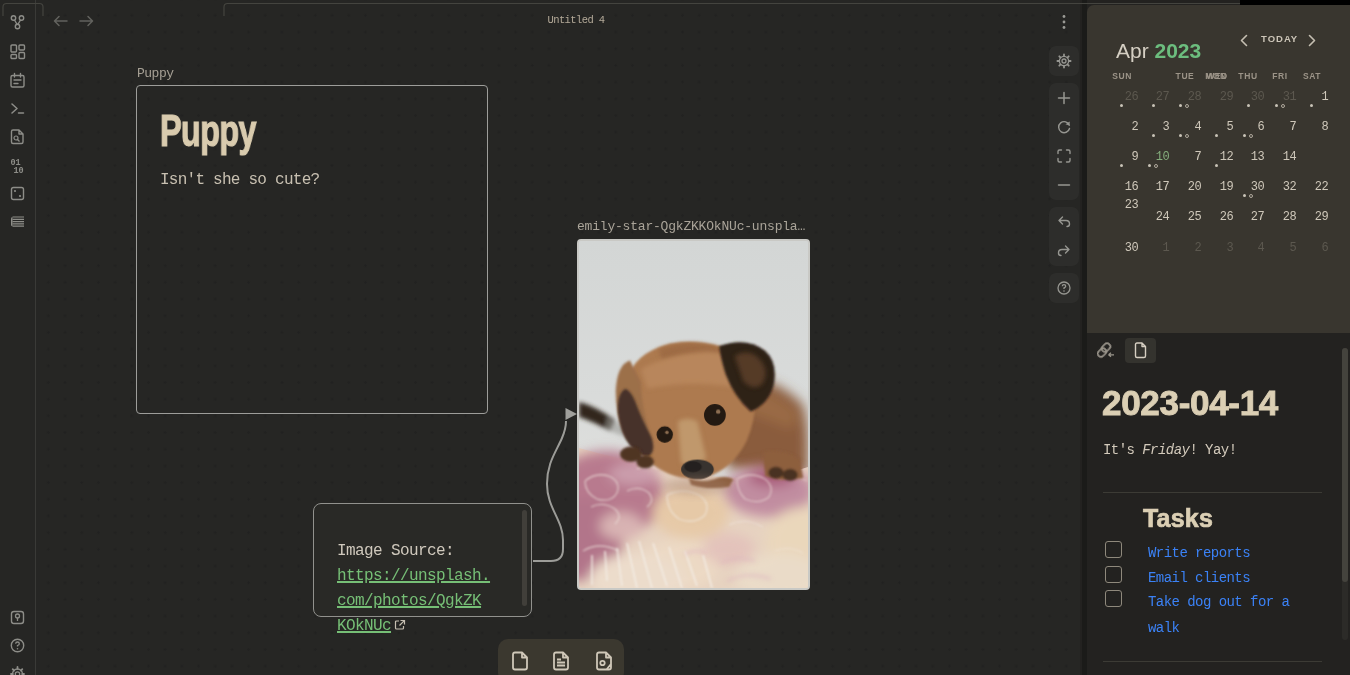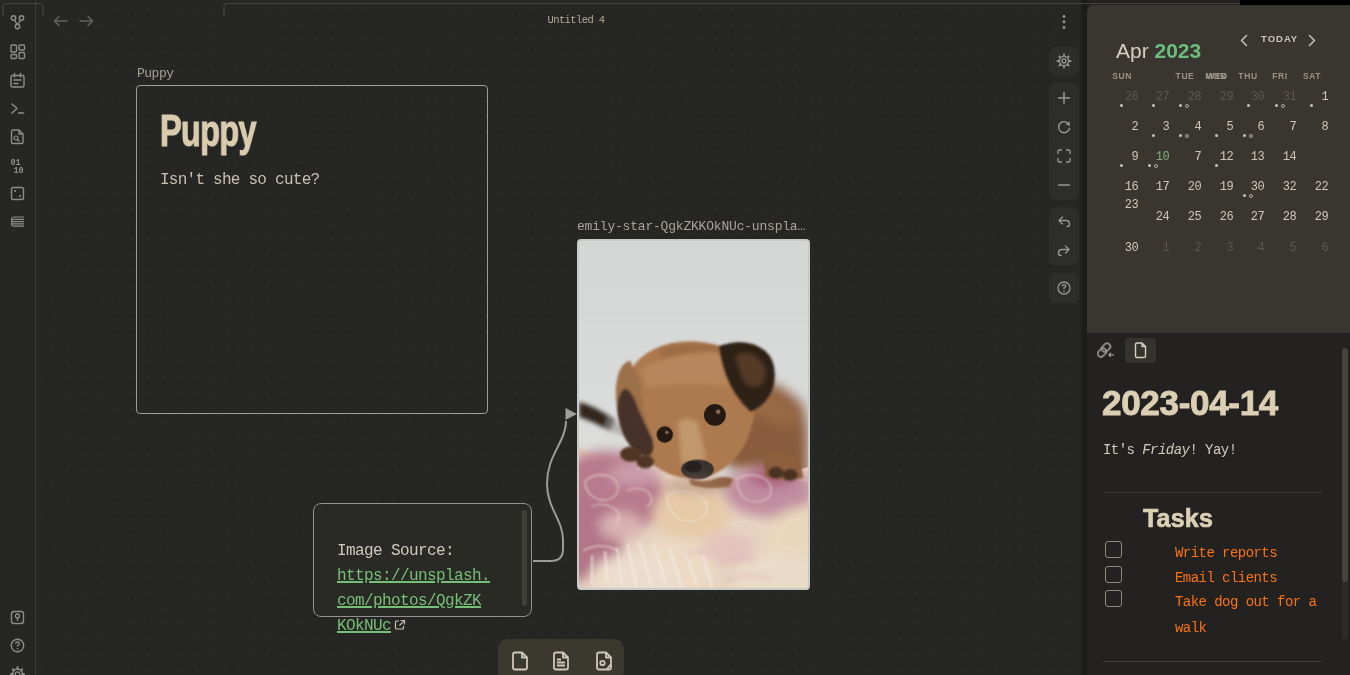--- a/index.html
+++ b/index.html
@@ -55,21 +55,21 @@
   .dim { color:#5c584f; }
   .grn { color:#84ad7c; }
   .dot { position:absolute; width:3px; height:3px; border-radius:50%; background:#c9c3b7; }
   .hdot { position:absolute; width:4px; height:4px; border-radius:50%; border:1px solid #b1ab9f; background:transparent; }
 
   #jdate { position:absolute; left:1102px; top:383px; font-family:"Liberation Sans",sans-serif; font-weight:bold; font-size:35px; letter-spacing:-0.3px; color:#dbcfb4; -webkit-text-stroke:0.9px #dbcfb4; }
   #jfri { position:absolute; left:1103px; top:442px; font-size:14px; letter-spacing:-0.55px; color:#d3cabb; }
   .jdivider { position:absolute; left:1103px; width:219px; height:1px; background:#3c3b35; }
   #jtasks { position:absolute; left:1103px; top:504px; font-family:"Liberation Sans",sans-serif; font-weight:bold; font-size:25px; letter-spacing:0.2px; color:#dbcfb4;margin-left:40px; -webkit-text-stroke:0.7px #dbcfb4; }
   .cb { position:absolute; left:1105px; width:17px; height:17px; border:1.5px solid #8f897c; border-radius:3px; }
-  .cblabel { position:absolute; left:1175px; font-size:14px; letter-spacing:-0.55px; color:#f97316; }
+  .cblabel { position:absolute; left:1148px; font-size:14px; letter-spacing:-0.55px; color:#3b82f6; }
   #jscroll { position:absolute; left:1342px; top:348px; width:6px; height:234px; background:#44433d; border-radius:3px; } #jscrolltrack { position:absolute; left:1342px; top:348px; width:6px; height:292px; background:#2c2b28; border-radius:3px; }
 
   #topbar-title { position:absolute; left:436px; top:14px; width:280px; text-align:center; font-size:10.5px; letter-spacing:-0.6px; color:#b3a998; }
 </style>
 </head>
 <body>
 <div id="canvas"></div>
 <div id="sidebar"></div>
 
 <svg class="abs" style="left:52px;top:13px" width="18" height="16" viewBox="0 0 18 16">

